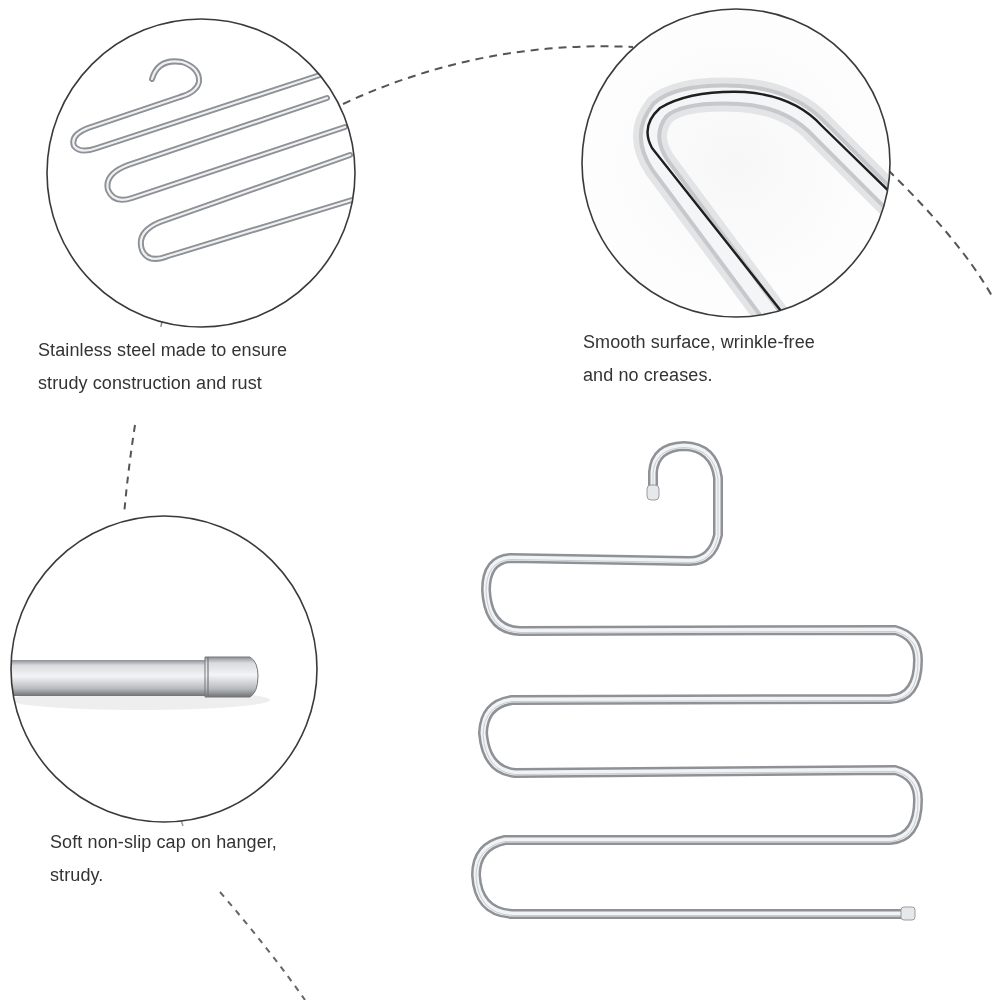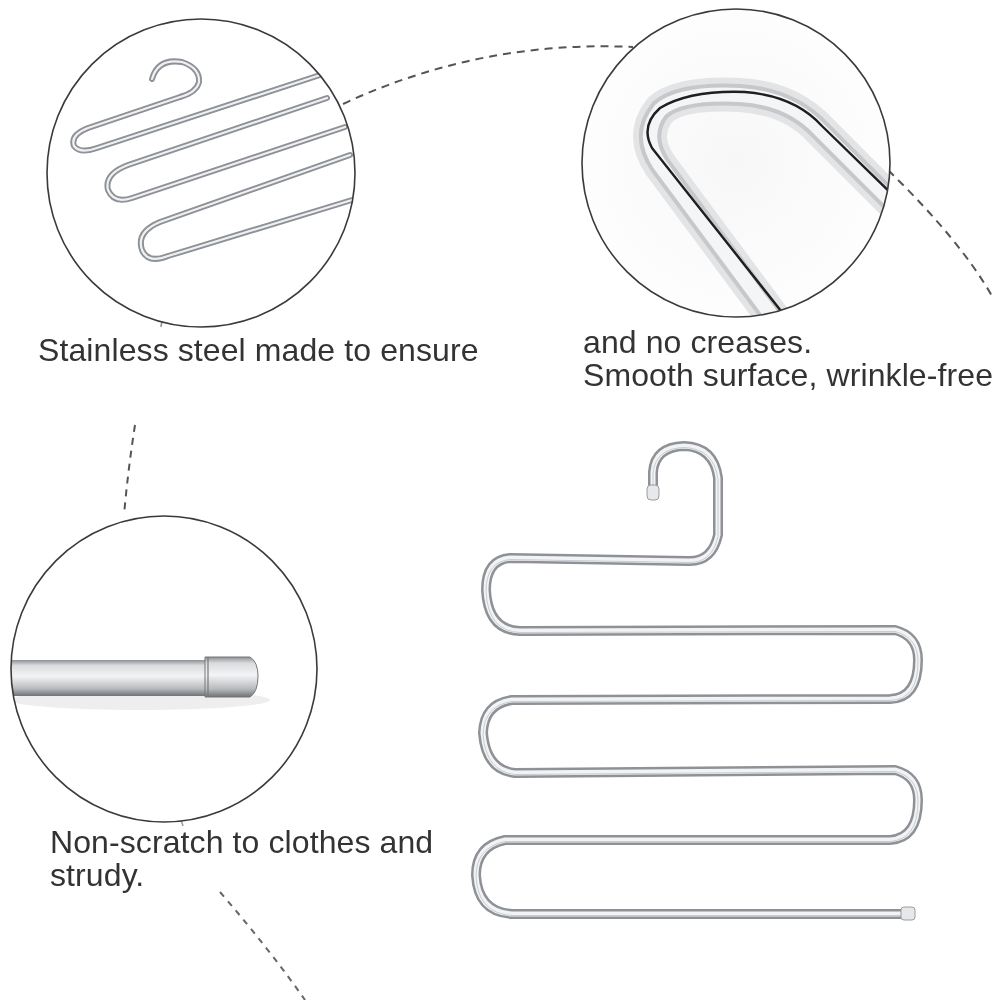--- a/index.html
+++ b/index.html
@@ -1,19 +1,19 @@
 <!DOCTYPE html>
 <html><head>
   <meta charset="utf-8">
   <style>
     html, body { margin: 0; padding: 0; background: #ffffff; }
     body { width: 1000px; height: 1000px; position: relative; overflow: hidden;
            font-family: "Liberation Sans", "DejaVu Sans", sans-serif; color: #333333; }
     .layer { position: absolute; left: 0; top: 0; width: 1000px; height: 1000px; }
-    .caption { position: absolute; font-size: 32px; line-height: 33px; color: #333333;
+    .caption { position: absolute; font-size: 18px; line-height: 33px; color: #333333;
                letter-spacing: 0.1px; }
     .caption span { display: block; white-space: nowrap; }
     .cap-tl { left: 38px; top: 334px; }
     .cap-tr { left: 583px; top: 326px; }
     .cap-bl { left: 50px; top: 826px; }
   </style>
 </head>
 <body>
 
 <svg class="layer" viewBox="0 0 1000 1000">
@@ -101,23 +101,24 @@
     <path d="M 653 494 L 653 472 Q 655 447 684 446 Q 714 447 718 478 L 718 535 Q 712 562 688 561 L 510 558 Q 486 560 486 590 Q 488 630 520 631 L 895 630 Q 918 636 918 660 Q 918 698 890 699 L 512 700 Q 484 704 483 733 Q 486 770 515 773 L 895 770 Q 918 776 918 800 Q 918 838 890 840 L 505 840 Q 476 846 476 875 Q 478 912 512 914 L 914 914" stroke="#f2f3f4" stroke-width="5"></path>
     <path d="M 653 494 L 653 472 Q 655 447 684 446 Q 714 447 718 478 L 718 535 Q 712 562 688 561 L 510 558 Q 486 560 486 590 Q 488 630 520 631 L 895 630 Q 918 636 918 660 Q 918 698 890 699 L 512 700 Q 484 704 483 733 Q 486 770 515 773 L 895 770 Q 918 776 918 800 Q 918 838 890 840 L 505 840 Q 476 846 476 875 Q 478 912 512 914 L 914 914" stroke="#c9ccd0" stroke-width="1" transform="translate(0,1.5)"></path>
   </g>
 
   <rect x="647" y="485" width="12" height="15" rx="4" fill="#e7e8ea" stroke="#9a9da1" stroke-width="1"></rect>
   <rect x="901" y="907" width="14" height="13" rx="3" fill="#e7e8ea" stroke="#9a9da1" stroke-width="1"></rect>
 </svg>
 
 <div class="caption cap-tl">
   <span>Stainless steel made to ensure</span>
+  <span>strudy construction and rust</span>
 </div>
 
 <div class="caption cap-tr">
+  <span>Smooth surface, wrinkle-free</span>
   <span>and no creases.</span>
-  <span>Smooth surface, wrinkle-free</span>
 </div>
 
 <div class="caption cap-bl">
-  <span>Non-scratch to clothes and</span>
+  <span>Soft non-slip cap on hanger,</span>
   <span>strudy.</span>
 </div>
 
 </body></html>

